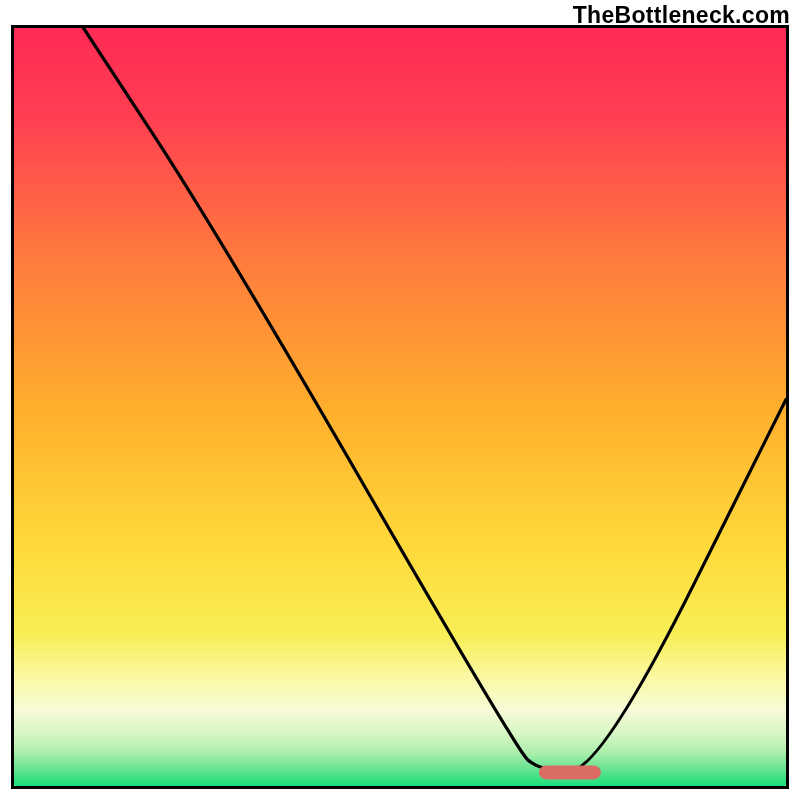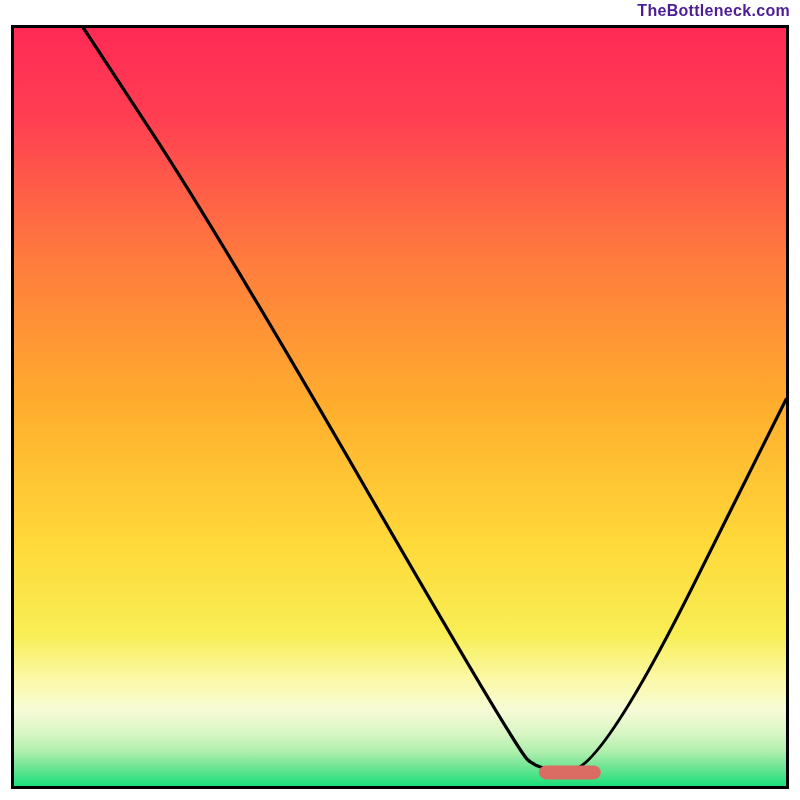--- a/index.html
+++ b/index.html
@@ -13,22 +13,22 @@
   }
   .outer {
     position: relative;
     width: 800px;
     height: 800px;
   }
   .watermark {
     position: absolute;
     top: 2px;
     right: 10px;
-    color: #4c1d95;
-    font-size: 16px;
+    color: #000000;
+    font-size: 23px;
     font-weight: bold;
     letter-spacing: 0.3px;
     z-index: 10;
   }
   .frame {
     position: absolute;
     left: 11px;
     top: 25px;
     width: 778px;
     height: 764px;

